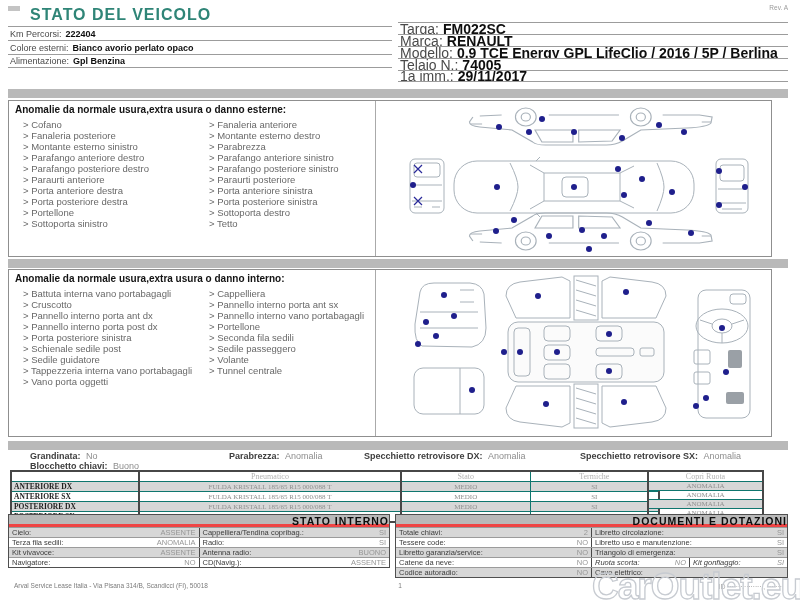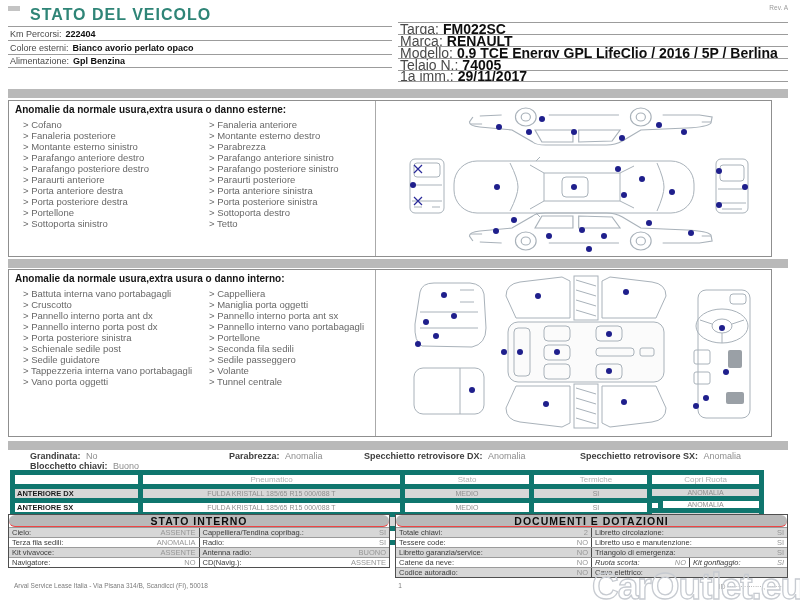--- a/index.html
+++ b/index.html
@@ -32,31 +32,31 @@
   .diagram-panel { position:absolute; right:0; top:0; bottom:0; width:396px; border-left:1px solid #aaa; }
 
   
   .status-line { position:absolute; font-size:9px; white-space:nowrap; }
   .status-line .lbl { font-weight:bold; color:#3e3e3e; }
   .status-line .sval { color:#8d8d8d; margin-left:3px; }
 
   
   table { border-collapse:collapse; table-layout:fixed; }
   .tyre-table { position:absolute; top:470px; font-size:7.5px; border:2px solid #474747; }
-  .tyre-table td { border:5px solid #0f766e; height:8px; padding:0 2px; overflow:hidden; white-space:nowrap; }
+  .tyre-table td { border:1px solid #0f766e; height:8px; padding:0 2px; overflow:hidden; white-space:nowrap;font-family:Liberation Serif, serif; }
   .tyre-table .hdr td { height:10px; color:#b2b2b2; font-size:8px; text-align:center; background:#fff; }
   .pos-cell { font-weight:bold; color:#1d1d1d; font-size:7.5px; }
   .tval { color:#8f8f8f; text-align:center; font-size:7px; }
   .shade { background:#d7d7d7; }
   .thick-r { border-right:2px solid #474747 !important; }
 
   
   .dual { position:absolute; border:1px solid #4f4f4f; background:#fff; }
-  .dual-title { height:12px; background:#b9b9b9; border-bottom:1px solid #ef4444; font-size:10.5px;
-                font-weight:bold; text-align:center; letter-spacing:1px; color:#0c0c0c; line-height:12px;border-radius:6px; }
+  .dual-title { height:12px; background:#b9b9b9; border-bottom:3px solid #ef4444; font-size:10.5px;
+                font-weight:bold; text-align:right; letter-spacing:1px; color:#0c0c0c; line-height:12px; }
   .drow { display:flex; height:10px; font-size:7.5px; border-top:1px solid #9b9b9b; line-height:10px; }
   .drow:first-of-type { border-top:none; }
   .dhalf { display:flex; flex:1; min-width:0; }
   .dhalf + .dhalf { border-left:1.5px solid #474747; }
   .dsub + .dsub { border-left:1px solid #474747; }
   .dsub { display:flex; flex:1; min-width:0;font-style:italic; }
   .dlbl { flex:1; padding-left:3px; color:#3c3c3c; white-space:nowrap; overflow:hidden; }
   .dval { padding-right:3px; color:#979797; white-space:nowrap; }
 
   
@@ -226,21 +226,20 @@
         <div class="li">&gt; Pannello interno porta ant dx</div>
         <div class="li">&gt; Pannello interno porta post dx</div>
         <div class="li">&gt; Porta posteriore sinistra</div>
         <div class="li">&gt; Schienale sedile post</div>
         <div class="li">&gt; Sedile guidatore</div>
         <div class="li">&gt; Tappezzeria interna vano portabagagli</div>
         <div class="li">&gt; Vano porta oggetti</div>
       </div>
     <div class="col-list" style="left:200px; top:18px; width:182px;">
         <div class="li">&gt; Cappelliera</div>
-        <div class="li">&gt; Maniglia porta oggetti</div>
         <div class="li">&gt; Pannello interno porta ant sx</div>
         <div class="li">&gt; Pannello interno vano portabagagli</div>
         <div class="li">&gt; Portellone</div>
         <div class="li">&gt; Seconda fila sedili</div>
         <div class="li">&gt; Sedile passeggero</div>
         <div class="li">&gt; Volante</div>
         <div class="li">&gt; Tunnel centrale</div>
       </div>
     <div class="diagram-panel">
       <svg width="350" height="160" viewBox="0 0 350 160" style="position:absolute;left:28px;top:4px;">

